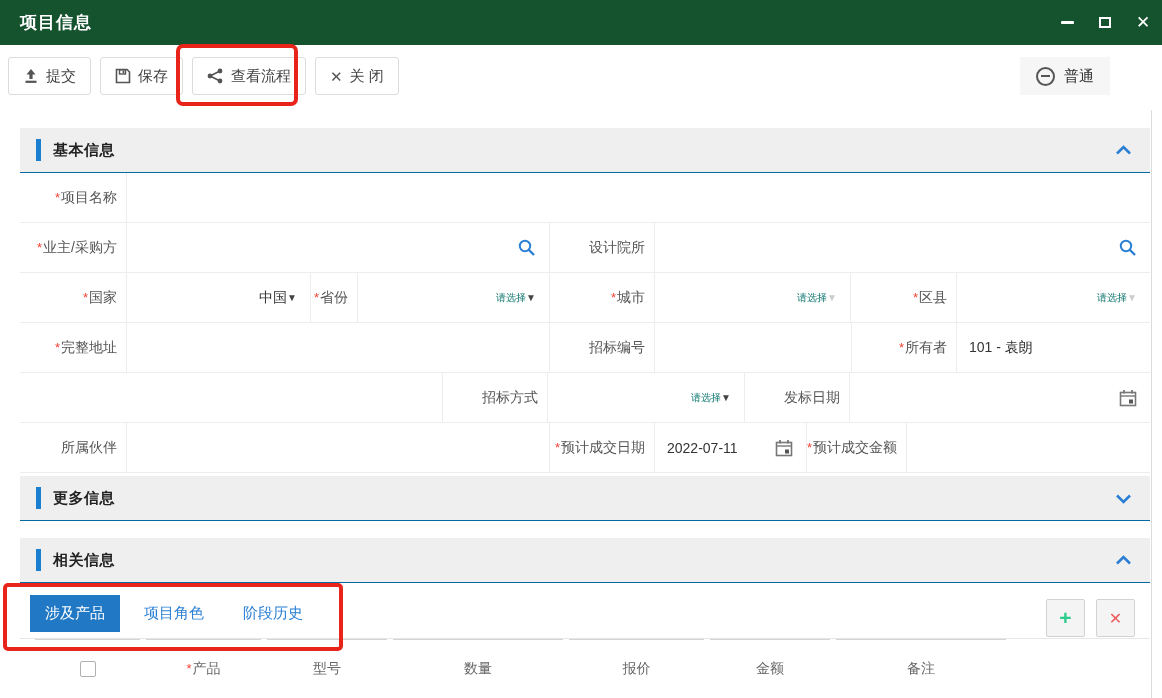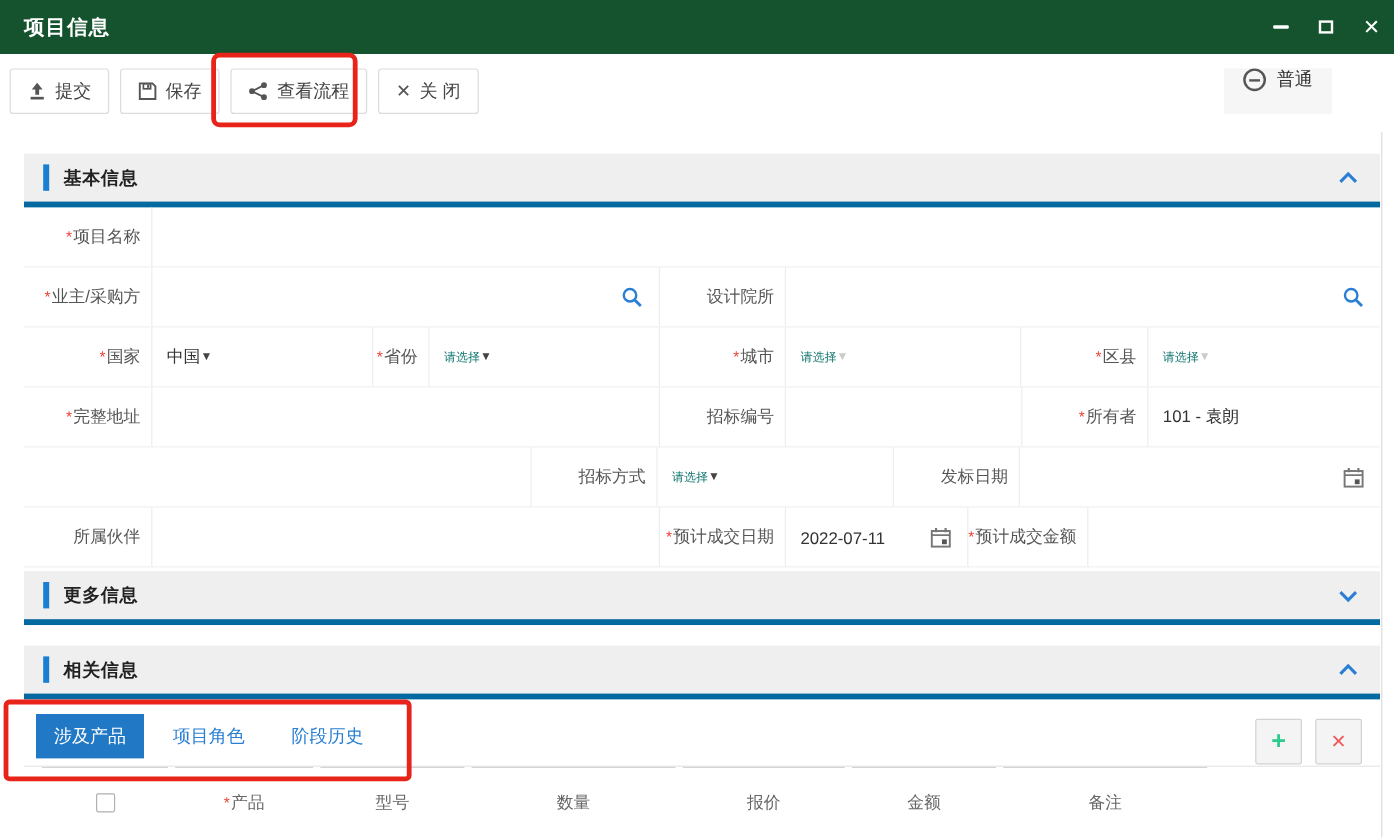--- a/index.html
+++ b/index.html
@@ -18,40 +18,40 @@
 
   
   .toolbar { position:absolute; left:0; top:45px; width:1162px; height:62px; background:#fff;
              display:flex; align-items:center; padding-left:8px; }
   .tbtn { display:flex; align-items:center; gap:7px; height:38px; padding:0 14px; margin-right:9px;
           background:#fff; border:1px solid #dcdcdc; border-radius:3px; font-size:15px; color:#444;
           cursor:pointer; font-family:inherit; }
   .tbtn svg { display:block; }
   .xglyph { font-size:15px; font-weight:bold; color:#555; line-height:1; }
   .priority { margin-left:auto; margin-right:52px; height:38px; padding:0 16px; background:#f6f6f6;
-              display:flex; gap:9px; cursor:pointer; }
+              display:flex; align-items:center; gap:9px; cursor:pointer; }
   .circle-minus { width:19px; height:19px; border:2px solid #555; border-radius:50%;
                   display:flex; align-items:center; justify-content:center; }
   .circle-minus i { display:block; width:9px; height:2px; background:#555; }
   .priority span { font-size:15px; color:#333; }
 
   
   .form { position:absolute; left:20px; top:128px; width:1130px; }
-  .sec { height:45px; background:#efefef; border-bottom:5px solid #0369a1; display:flex; align-items:center; }
+  .sec { height:45px; background:#efefef; border-bottom:1px solid #0369a1; display:flex; align-items:center; }
   .sec .bar { width:5px; height:22px; background:#1a7fd0; margin-left:16px; }
   .sec .sectitle { font-size:15px; font-weight:bold; color:#222; margin-left:12px; letter-spacing:0.5px; }
   .sec .chev { margin-left:auto; margin-right:18px; cursor:pointer; display:flex; }
 
   .row { display:flex; height:50px; border-bottom:1px solid #ededed; background:#fff; align-items:stretch; }
   .cell { display:flex; align-items:center; border-right:1px solid #ededed; }
   .row .cell:last-child { border-right:none; }
   .lab { justify-content:flex-end; padding-right:9px; font-size:14px; color:#555; white-space:nowrap; }
   .req { color:#f04134; font-size:13px; margin-right:1px; }
   .fld { padding-left:12px; font-size:14px; color:#333; cursor:text; }
-  .sel { justify-content:flex-start; padding:0 13px 0 12px; cursor:pointer; }
+  .sel { justify-content:flex-end; padding:0 13px 0 12px; cursor:pointer; }
   .ph { color:#0f766e; font-size:10px;font-family:Liberation Mono, monospace; }
   .val { color:#333; font-size:14px; }
   .caret::after { content:"▼"; font-size:10px; color:#444; }
   .caret-dis::after { content:"▼"; font-size:10px; color:#ccc; }
   .iconright { justify-content:space-between; padding:0 13px 0 12px; }
 
   .w107{width:107px;flex:none}.w423{width:423px;flex:none}.w105{width:105px;flex:none}
   .w184{width:184px;flex:none}.w47{width:47px;flex:none}.w192{width:192px;flex:none}
   .w196{width:196px;flex:none}.w106{width:106px;flex:none}.w197{width:197px;flex:none}
   .w152{width:152px;flex:none}.w100{width:100px;flex:none}

